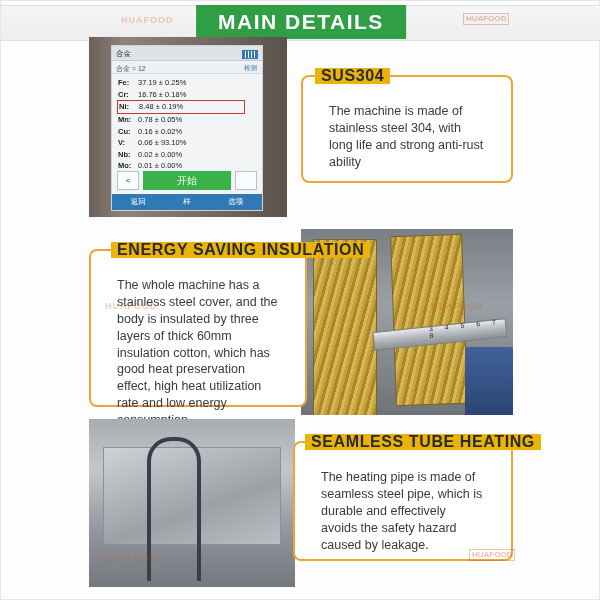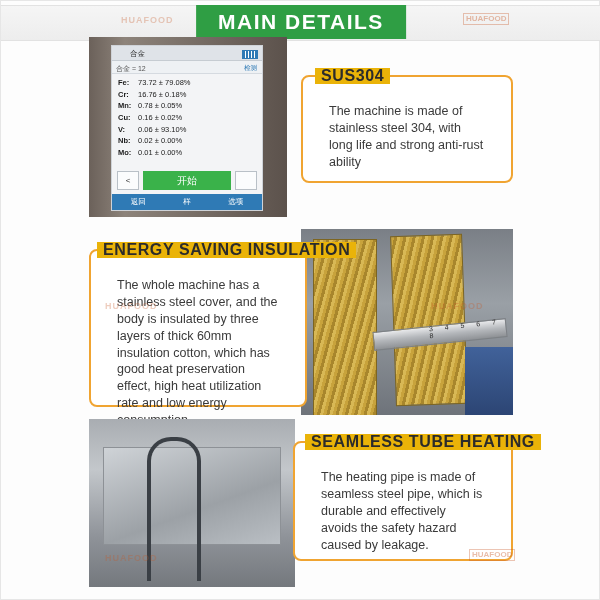--- a/index.html
+++ b/index.html
@@ -102,21 +102,21 @@
     border: 1px solid #cfd3d8;
     box-sizing: border-box;
     overflow: hidden;
   }
   .scr-topbar {
     height: 15px;
     background: #dfe3e8;
     border-bottom: 1px solid #c6ccd2;
     font-size: 7.5px;
     color: #333;
-    padding: 3px 4px 0 18px;
+    padding: 3px 4px 0 4px;
     box-sizing: border-box;
     position: relative;
   }
   .scr-batt {
     position: absolute;
     right: 4px; top: 3.5px;
     width: 14px; height: 7px;
     border: 1px solid #2f7ab5;
     background: repeating-linear-gradient(90deg,#2f7ab5 0 2px,#ffffff 2px 3px);
   }
@@ -211,21 +211,21 @@
     font-size: 7px; color: #2b2b2b;
     letter-spacing: 5px;
     transform: rotate(-6deg);
   }
   .blue-strip {
     position: absolute;
     left: 164px; top: 118px; width: 48px; height: 68px;
     background: linear-gradient(to bottom,#41629a,#2c4574);
   }
   #tb2 { left: 88px; top: 248px; width: 218px; height: 158px; }
-  #tb2 .tb-title { left: 6px; top: -9px; }
+  #tb2 .tb-title { left: 20px; top: -9px; }
   #tb2 .tb-body { margin-top: 26px; }
 
   
   #photo3 { left: 88px; top: 418px; width: 206px; height: 168px; }
   .tank {
     position: absolute; left:0; top:0; right:0; bottom:0;
     background: linear-gradient(to bottom,#a9adb2 0%, #c3c7cb 30%, #8f9399 70%, #74787d 100%);
   }
   .tank-inner {
     position: absolute;
@@ -291,25 +291,29 @@
         <span>合金</span>
         <span class="scr-batt"></span>
       </div>
       <div class="scr-sub">
         <span>合金 = 12</span>
         <span class="blue">检测</span>
       </div>
       <div class="scr-rows">
         <div class="scr-row">
           <span class="el">Fe:</span>
-          <span class="val">73.72 ± 79.08%</span>
+          <span class="val">37.19 ± 0.25%</span>
         </div>
         <div class="scr-row">
           <span class="el">Cr:</span>
           <span class="val">16.76 ± 0.18%</span>
+        </div>
+        <div class="scr-row hl">
+          <span class="el">Ni:</span>
+          <span class="val">8.48 ± 0.19%</span>
         </div>
         <div class="scr-row">
           <span class="el">Mn:</span>
           <span class="val">0.78 ± 0.05%</span>
         </div>
         <div class="scr-row">
           <span class="el">Cu:</span>
           <span class="val">0.16 ± 0.02%</span>
         </div>
         <div class="scr-row">

